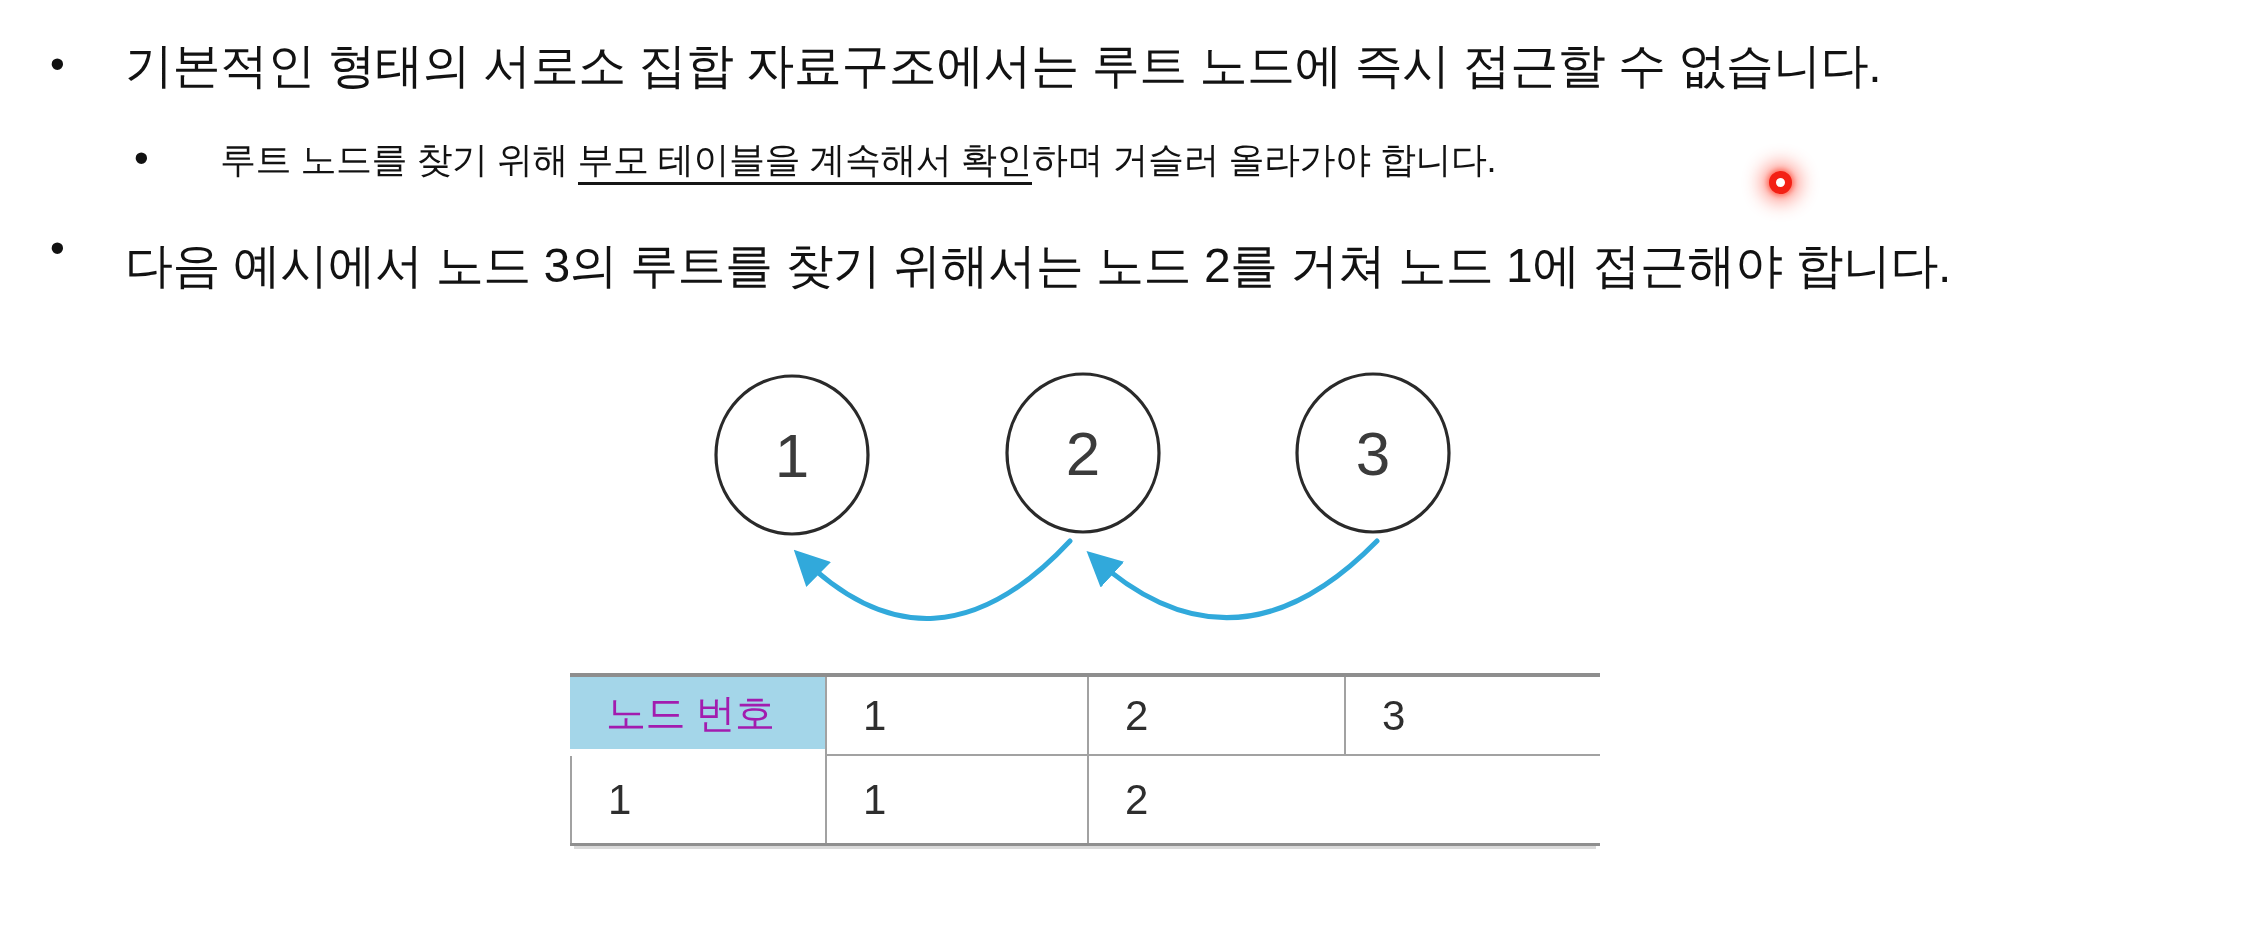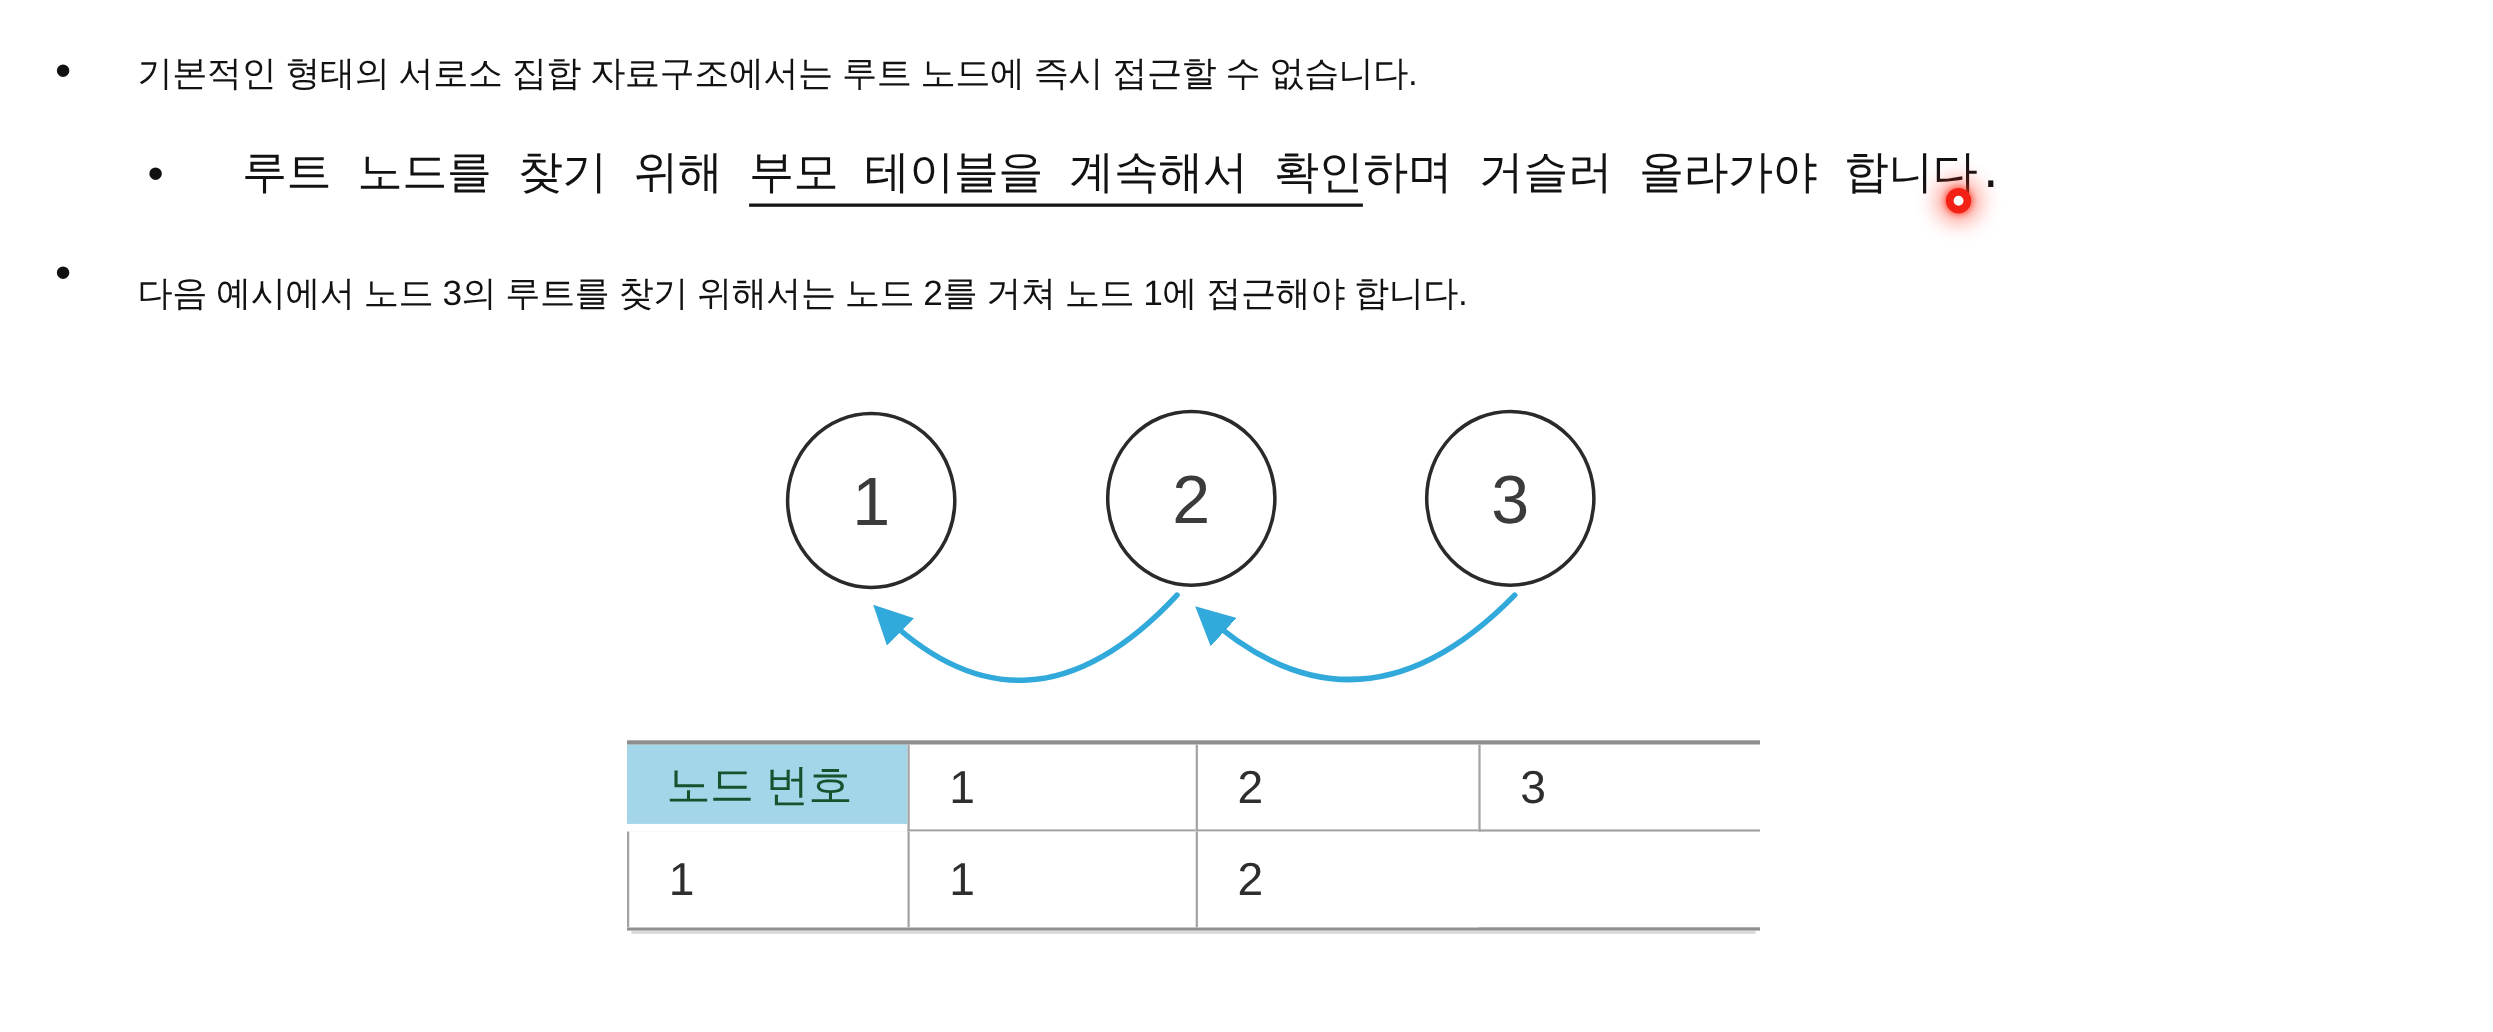--- a/index.html
+++ b/index.html
@@ -14,29 +14,29 @@
   .slide{position:absolute;inset:0;}
 
   
   .bullet-marker{
     position:absolute;
     font-size:42px;line-height:42px;
     color:#111;
   }
   .bullet-text{
     position:absolute;
-    font-size:32px;line-height:52px;
+    font-size:48px;line-height:52px;
     letter-spacing:-0.5px;
     white-space:nowrap;
     color:#121212;
   }
   .b1{left:50px;top:43px;}
   .t1{left:125px;top:40px;}
   .b2{left:134px;top:137px;}
-  .t2{left:220px;top:134px;font-size:41px;font-family:Liberation Mono, monospace;}
+  .t2{left:220px;top:134px;font-size:36px;}
   .b3{left:50px;top:227px;}
   .t3{left:125px;top:240px;}
   .u-seg{
     border-bottom:3px solid #161616;
     padding-bottom:2px;
   }
 
   
   .laser{
     position:absolute;
@@ -74,21 +74,21 @@
   }
   .pcell{
     display:flex;align-items:center;
     padding-left:36px;
     box-sizing:border-box;
     font-size:42px;color:#2e2e2e;
     background:#ffffff;
   }
   .pcell.hdr{
     background:#a4d6e9;
-    font-size:40px;color:#14532d;
+    font-size:40px;color:#a21caf;
     letter-spacing:-0.5px;
   }
   .pcell.hdr.r1{border-bottom:7px solid #ffffff;}
   .pcell.data{border-left:2px solid #a2a2a2;}
   .pcell.data.r1{border-bottom:2px solid #a2a2a2;}
 </style>
 </head>
 <body>
 
 <div class="slide">

